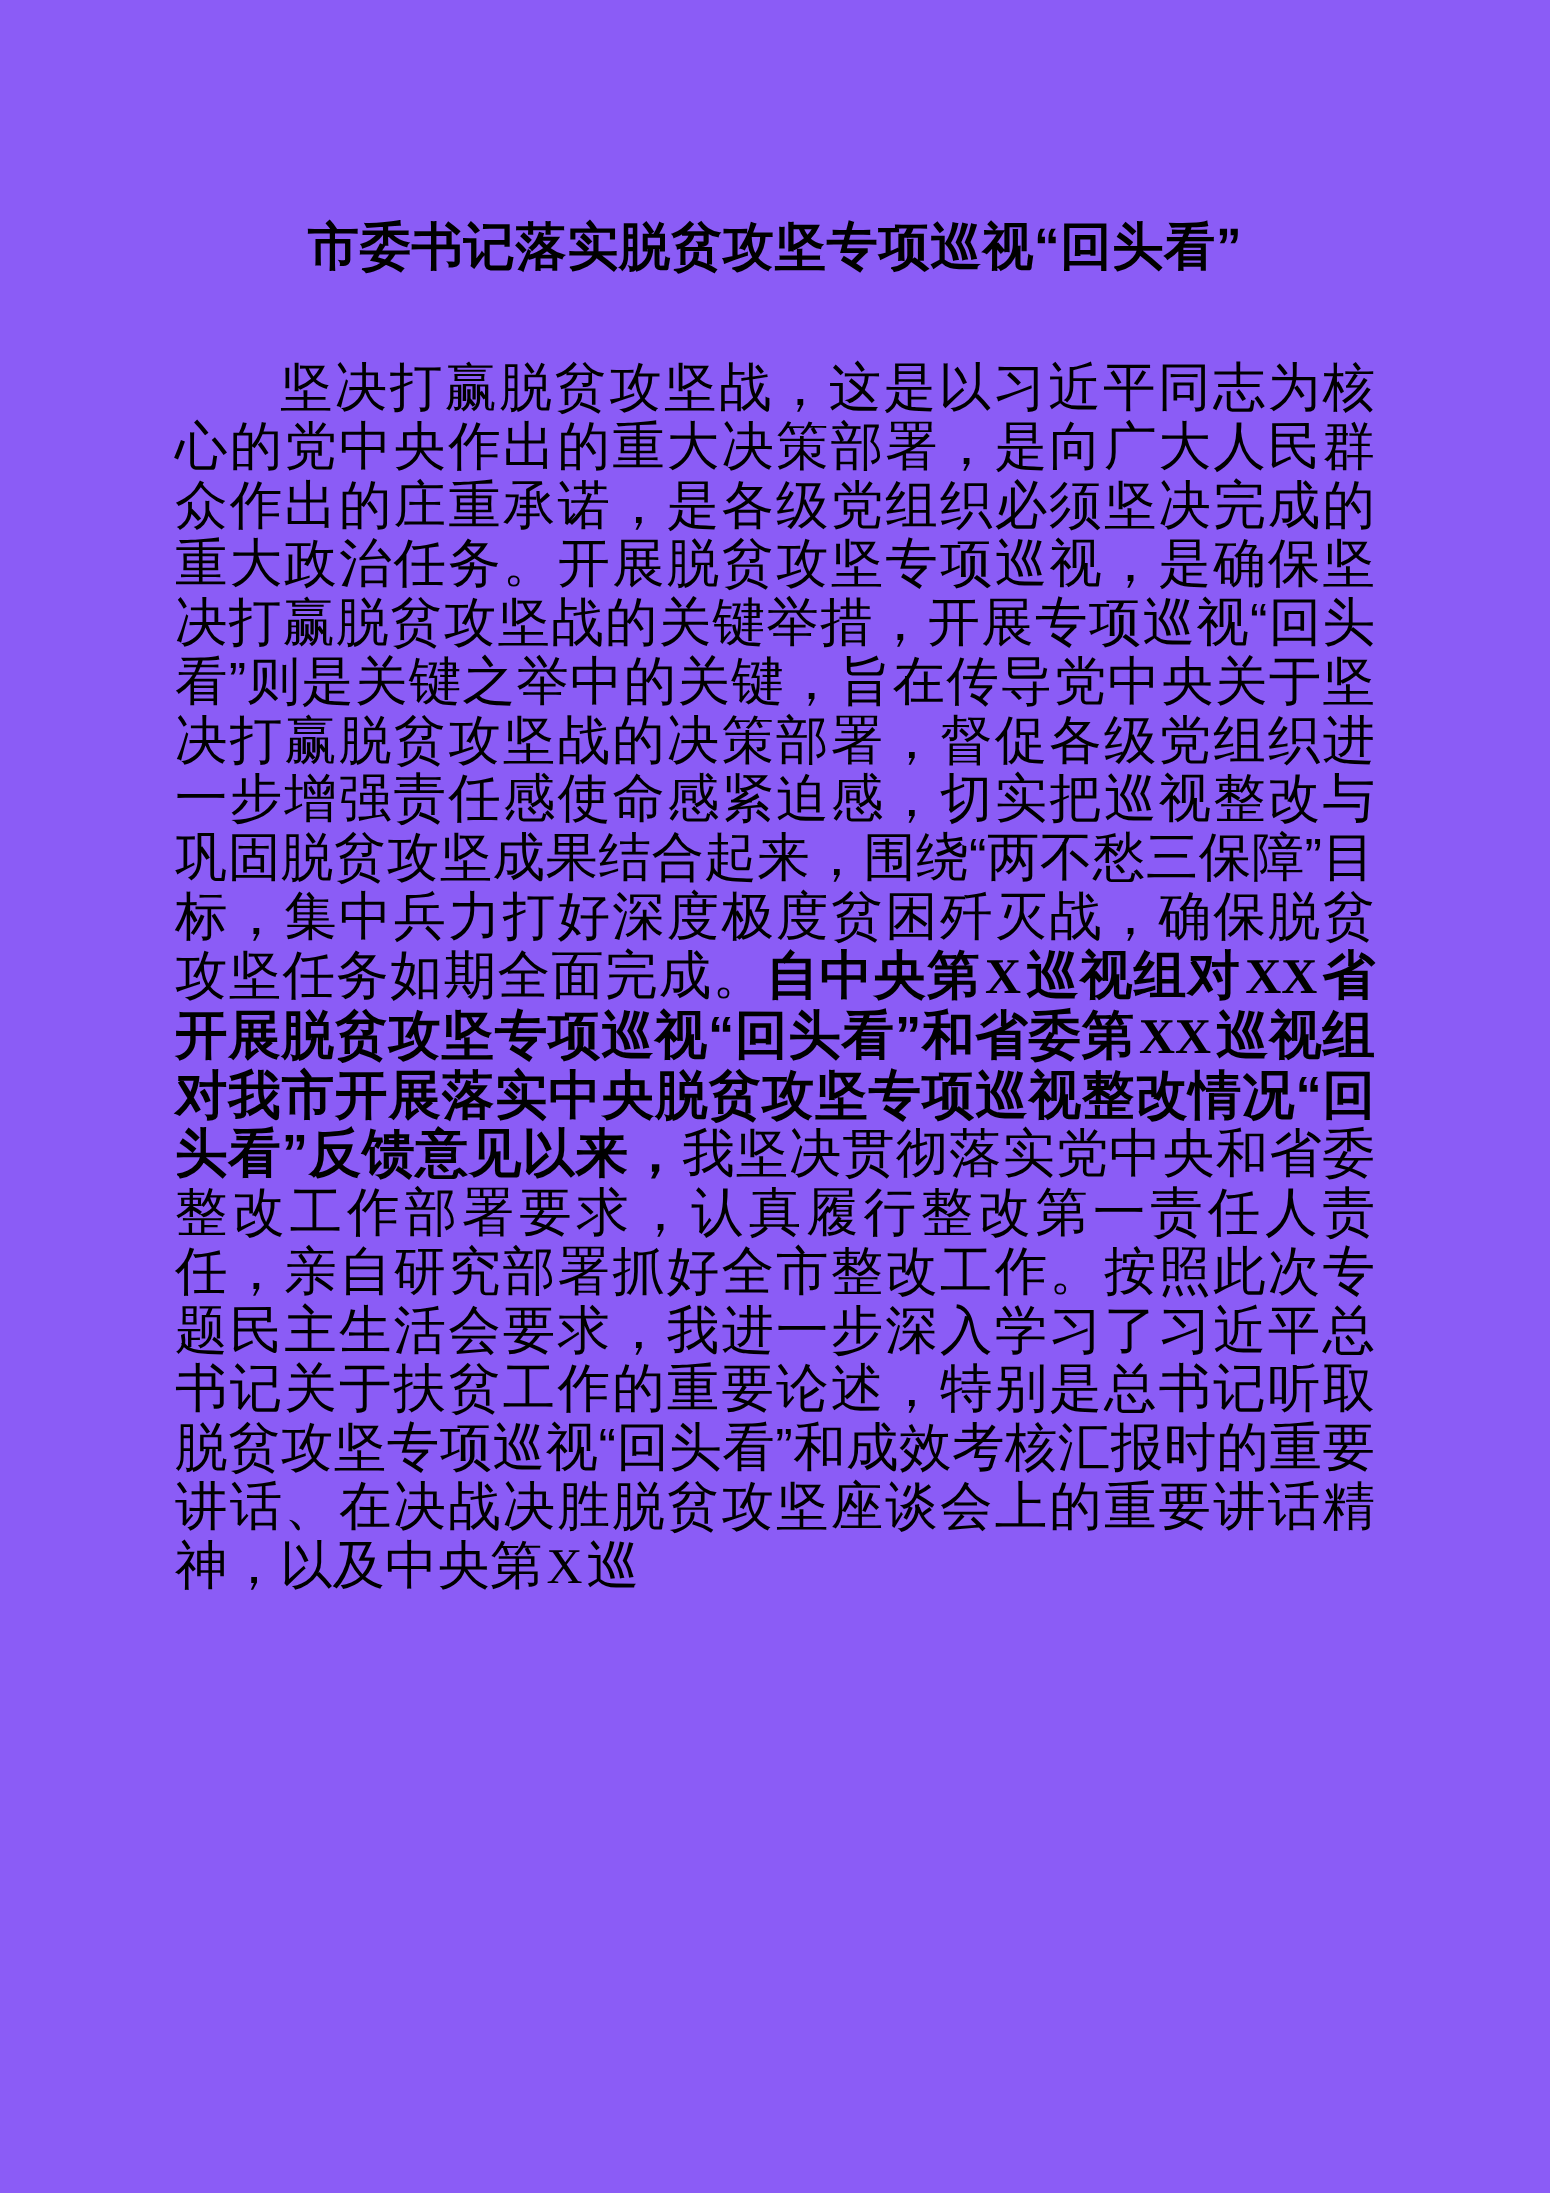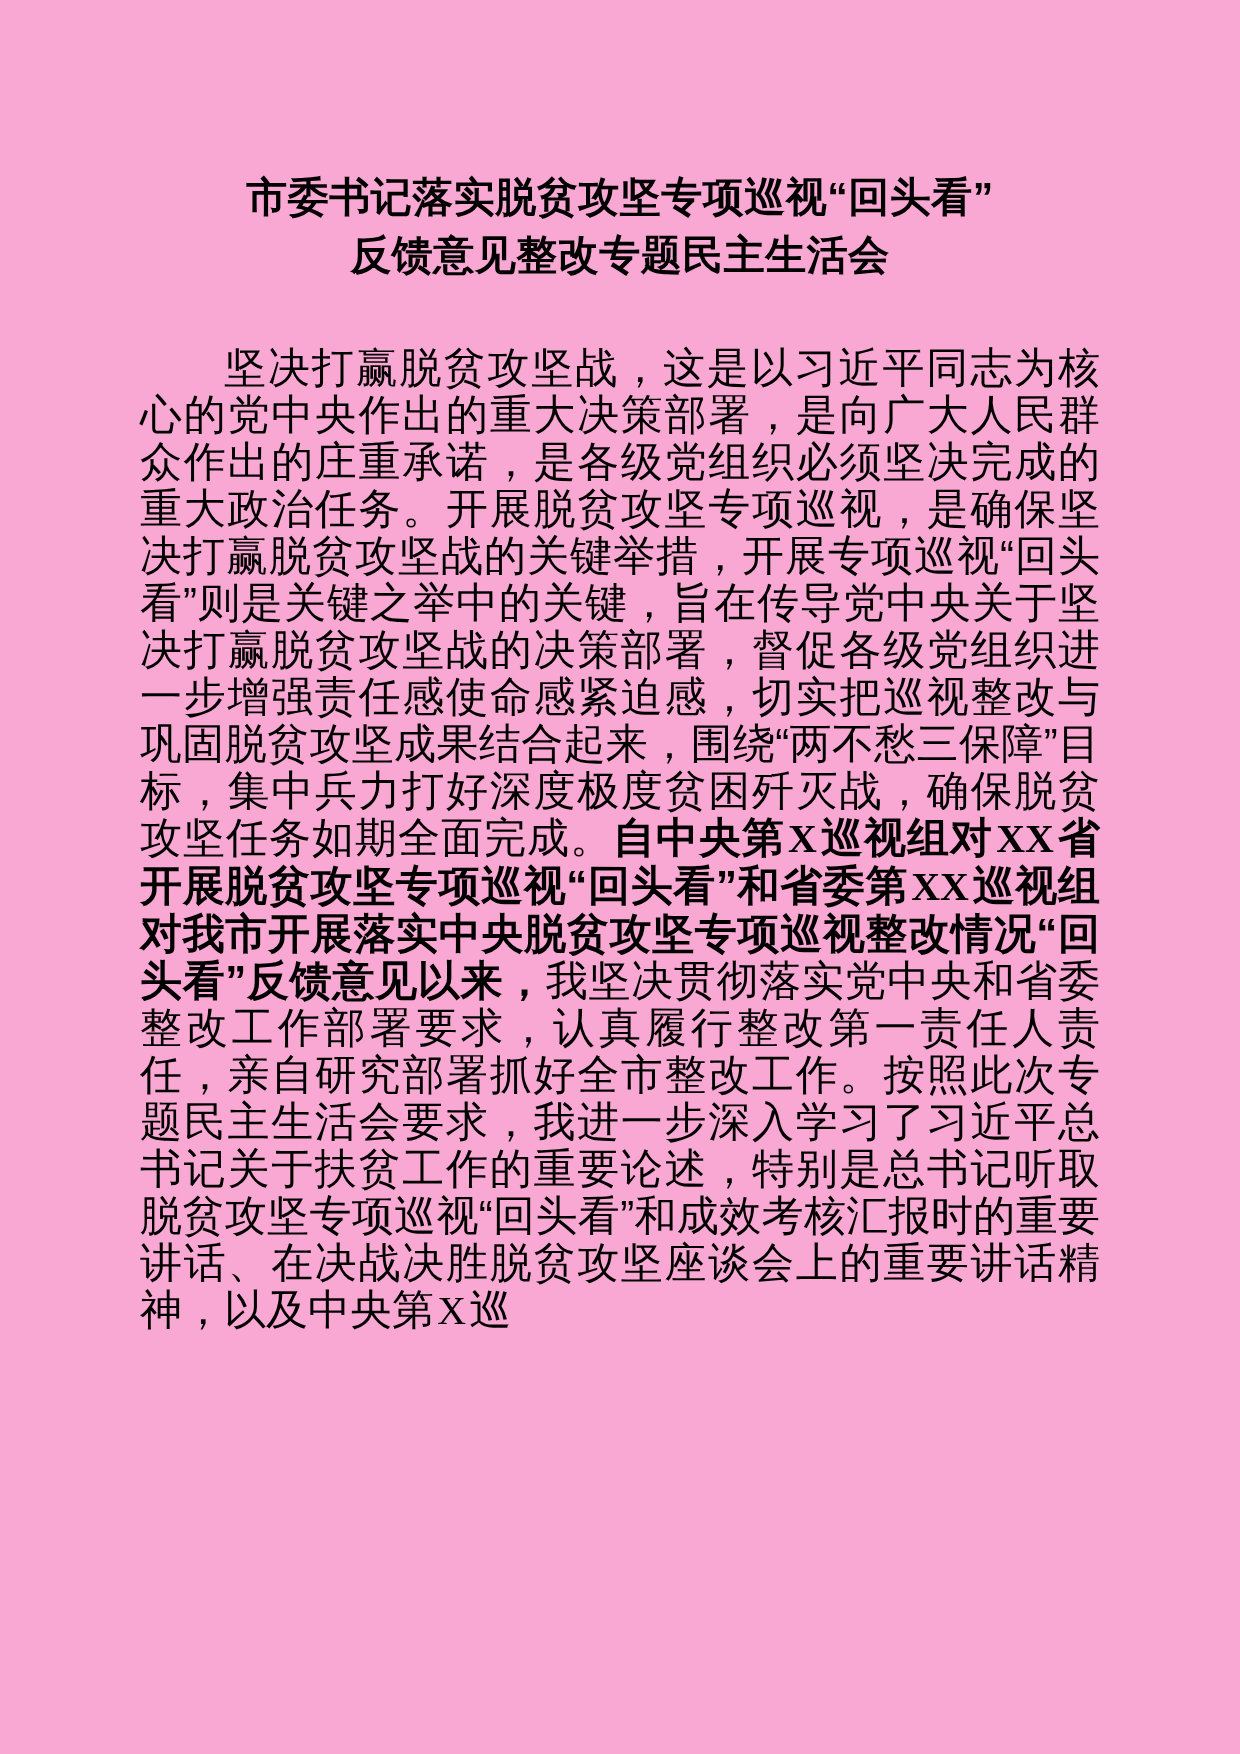--- a/index.html
+++ b/index.html
@@ -9,21 +9,21 @@
   }
   body {
     font-family: "Liberation Sans", "DejaVu Sans", sans-serif;
     color: #000000;
   }
   .page {
     position: relative;
     width: 1240px;
     height: 1754px;
     margin: 0 auto;
-    background: #f9a8d4;
+    background: #8b5cf6;
     box-sizing: border-box;
     overflow: hidden;
   }
   .content {
     position: absolute;
     left: 140px;
     top: 0;
     width: 960px;
   }
   .doc-title {
@@ -64,21 +64,20 @@
   b .latin { font-weight: 700; }
 </style>
 </head>
 <body>
 
 <div class="page">
   <div class="content">
 
     <div class="doc-title">
       <span class="tline">市委书记落实脱贫攻坚专项巡视“回头看”</span>
-      <span class="tline">反馈意见整改专题民主生活会</span>
     </div>
 
     <div class="body-block">
       <p><span>坚决打赢脱贫攻坚战，这是以习近平同志为核心的党中央作出的重大决策部署，是向广大人民群众作出的庄重承诺，是各级党组织必须坚决完成的重大政治任务。开展脱贫攻坚专项巡视，是确保坚决打赢脱贫攻坚战的关键举措，开展专项巡视“回头看”则是关键之举中的关键，旨在传导党中央关于坚决打赢脱贫攻坚战的决策部署，督促各级党组织进一步增强责任感使命感紧迫感，切实把巡视整改与巩固脱贫攻坚成果结合起来，围绕“两不愁三保障”目标，集中兵力打好深度极度贫困歼灭战，确保脱贫攻坚任务如期全面完成。</span><b><span>自中央第</span><span class="latin">X</span><span>巡视组对</span><span class="latin">XX</span><span>省开展脱贫攻坚专项巡视“回头看”和省委第</span><span class="latin">XX</span><span>巡视组对我市开展落实中央脱贫攻坚专项巡视整改情况“回头看”反馈意见以来，</span></b><span>我坚决贯彻落实党中央和省委整改工作部署要求，认真履行整改第一责任人责任，亲自研究部署抓好全市整改工作。按照此次专题民主生活会要求，我进一步深入学习了习近平总书记关于扶贫工作的重要论述，特别是总书记听取脱贫攻坚专项巡视“回头看”和成效考核汇报时的重要讲话、在决战决胜脱贫攻坚座谈会上的重要讲话精神，以及中央第</span><span class="latin">X</span><span>巡</span></p>
     </div>
 
   </div>
 </div>
 
 </body></html>

